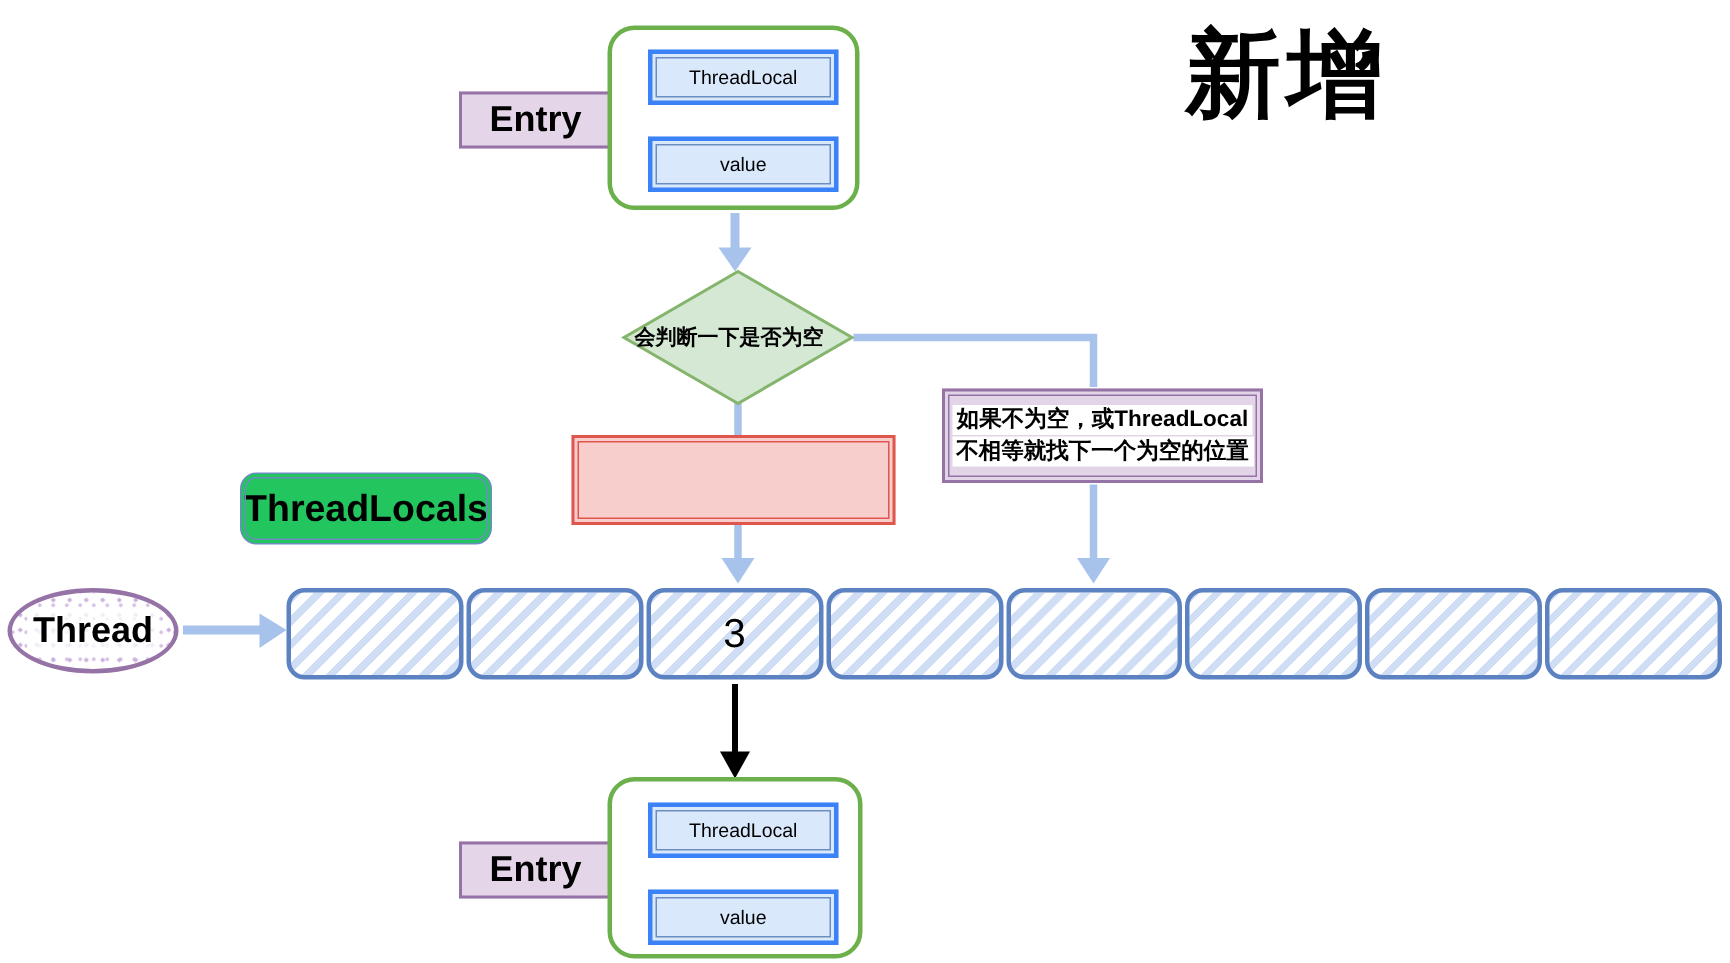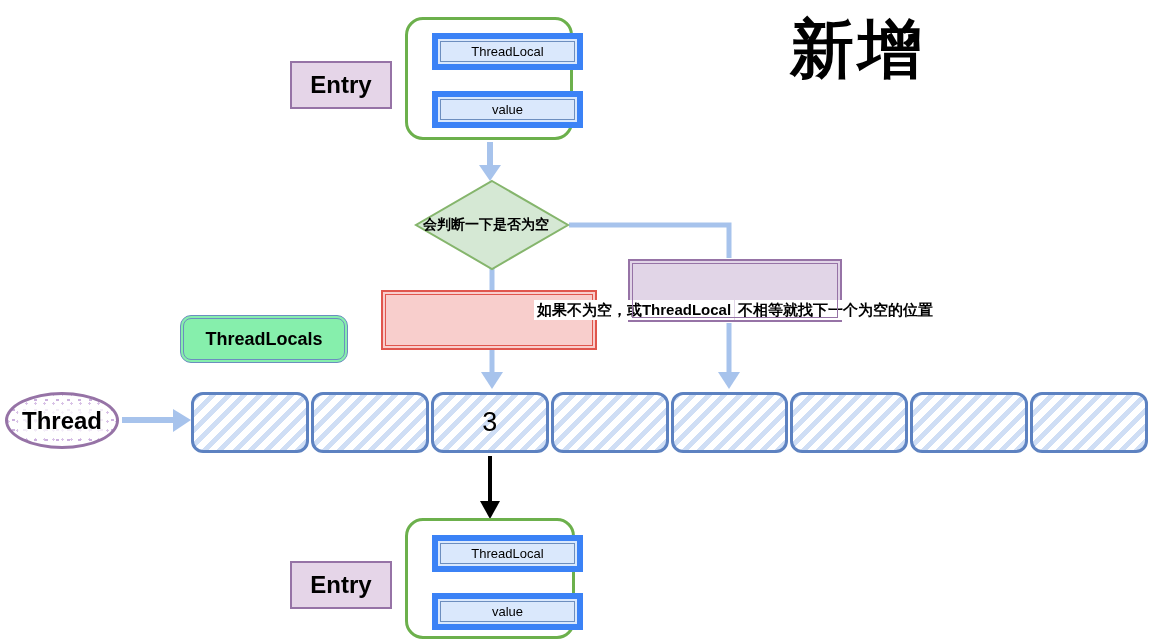--- a/index.html
+++ b/index.html
@@ -12,68 +12,68 @@
   #connectors{position:absolute;left:0;top:0;width:1153px;height:642px;pointer-events:none;}
 
   
   .title{
     left:768px;top:14px;width:180px;height:70px;
     font-size:64px;font-weight:900;letter-spacing:4px;line-height:70px;text-align:center;
   }
 
   
   .entry-label{
-    width:102px;height:48px;background:#e5d5e8;border:2px solid #9673a6;
+    width:102px;height:38px;background:#e5d5e8;border:2px solid #9673a6;
     display:flex;align-items:center;justify-content:center;
-    font-size:24px;font-weight:bold;box-sizing:border-box;
+    font-size:24px;font-weight:bold;box-sizing:border-box;margin-left:16px;
   }
 
   
   .green-group{
     background:#fff;border:3.5px solid #6cb04c;border-radius:18px;box-sizing:border-box;
   }
   .field-box{
-    position:absolute;left:24px;width:151px;height:37px;
-    background:#dae8fc;border:6px solid #3b82f6;box-sizing:border-box;
+    position:absolute;left:24px;width:127px;height:37px;
+    background:#dae8fc;border:3px solid #3b82f6;box-sizing:border-box;
     display:flex;align-items:center;justify-content:center;font-size:13px;
   }
   .field-box::after{
     content:"";position:absolute;inset:2px;border:1px solid #6c8ebf;pointer-events:none;
   }
 
   
   .diamond-text{
     left:410px;top:181px;width:152px;height:88px;
     display:flex;align-items:center;justify-content:center;
     font-size:14px;font-weight:bold;text-align:left;
   }
 
   
   .note{
-    box-sizing:border-box;display:flex;align-items:flex-end;justify-content:center;
+    box-sizing:border-box;display:flex;flex-direction:column;align-items:center;justify-content:center;
     gap:1px;text-align:center;font-weight:bold;line-height:1.32;
   }
   .note::after{content:"";position:absolute;inset:2px;border:1px solid;pointer-events:none;}
   .note span{background:#fff;padding:0 3px;white-space:nowrap;}
   .red-note{
     left:381px;top:290px;width:216px;height:60px;
     background:#f8cecc;border:2px solid #e0564d;font-size:16px;position:absolute;
   }
   .red-note::after{border-color:#e0564d;}
   .purple-note{
     left:628px;top:259px;width:214px;height:63px;
     background:#e1d5e7;border:2px solid #9673a6;font-size:15px;position:absolute;
   }
   .purple-note::after{border-color:#9673a6;}
 
   
   .threadlocals{
-    left:180px;top:315px;width:168px;height:48px;
-    background:#86efac;border:1.5px solid #6c8ebf;border-radius:11px;box-sizing:border-box;
-    display:flex;align-items:center;justify-content:center;font-size:18px;font-weight:bold;
+    left:160px;top:315px;width:168px;height:48px;
+    background:#22c55e;border:1.5px solid #6c8ebf;border-radius:11px;box-sizing:border-box;
+    display:flex;align-items:center;justify-content:center;font-size:25px;font-weight:bold;
   }
   .threadlocals::after{content:"";position:absolute;inset:2px;border:1px solid #6c8ebf;border-radius:8px;pointer-events:none;}
 
   
   .thread-oval{
     left:5px;top:392px;width:114px;height:57px;border-radius:50%;
     border:3px solid #9673a6;box-sizing:border-box;
     background-image:
       radial-gradient(circle,#ccb0de 1.3px,transparent 1.5px),
       radial-gradient(circle,#d8c2e6 1.1px,transparent 1.3px);

